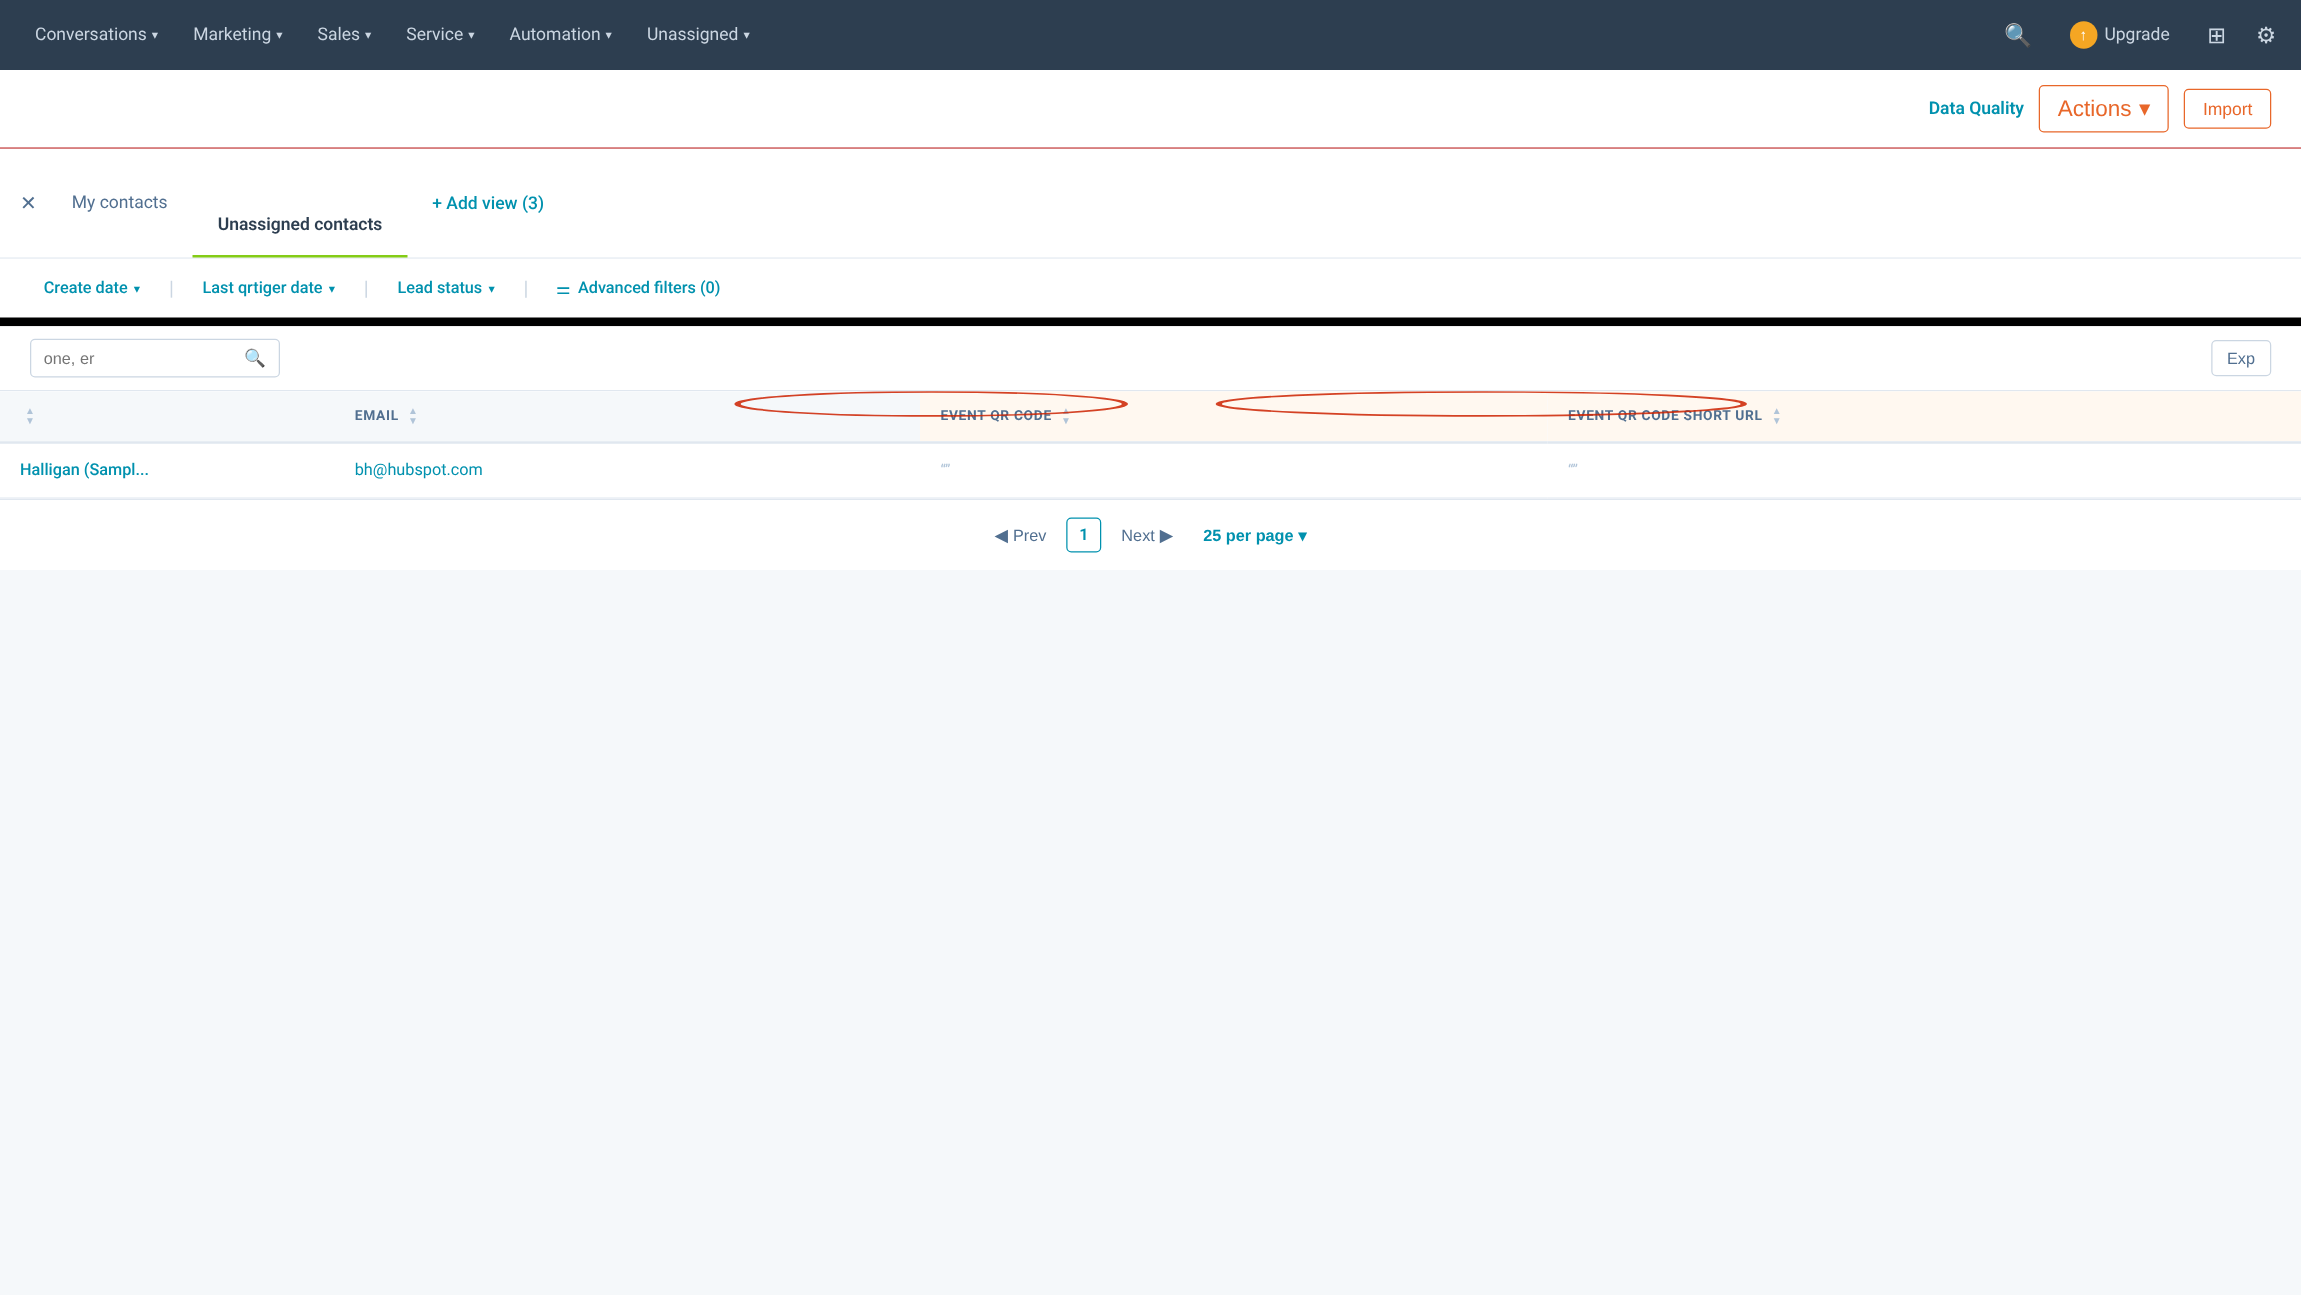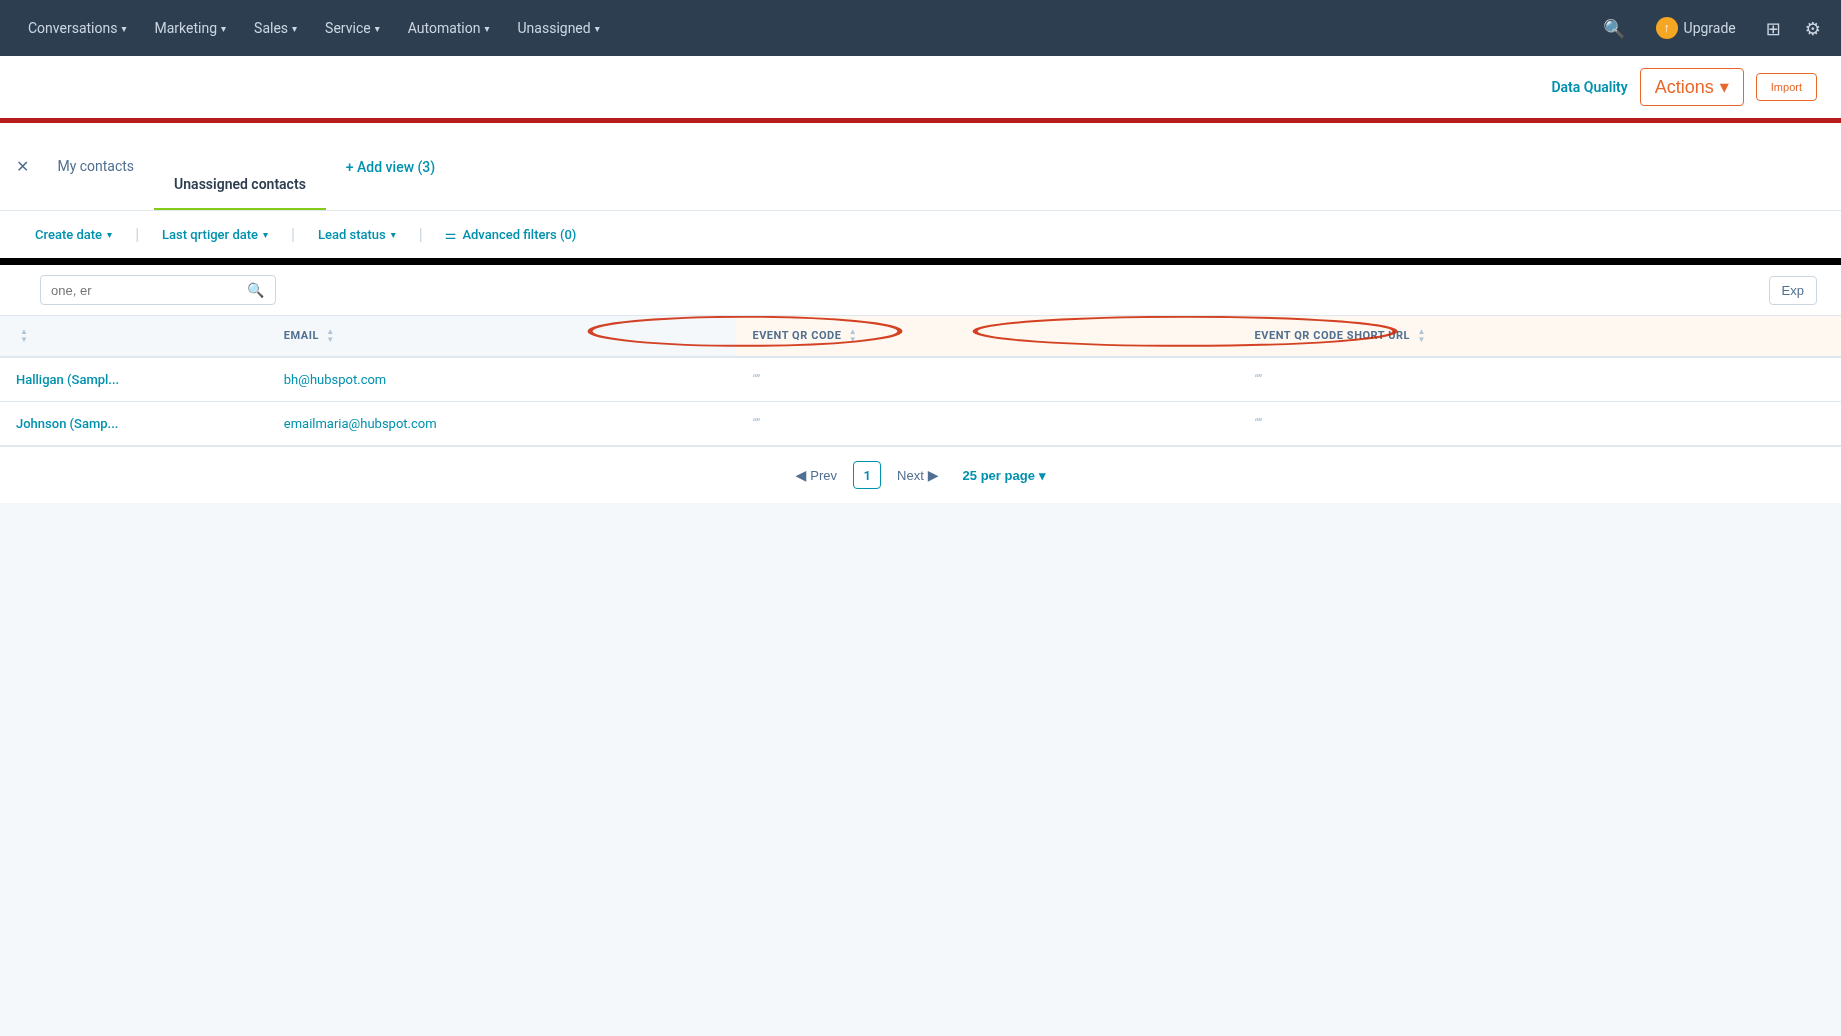--- a/index.html
+++ b/index.html
@@ -54,21 +54,21 @@
       align-items: center;
       justify-content: center;
       color: white;
       font-size: 12px;
       font-weight: bold;
     }
 
     
     .toolbar {
       background: white;
-      border-bottom: 5px solid #b91c1c;
+      border-bottom: 1px solid #b91c1c;
       padding: 12px 24px;
       display: flex;
       justify-content: flex-end;
       align-items: center;
       gap: 12px;
     }
     .data-quality-link {
       color: #0091ae;
       font-size: 14px;
       font-weight: 600;
@@ -87,21 +87,21 @@
       align-items: center;
       gap: 6px;
       font-weight: 500;
     }
     .import-btn {
       border: 1.5px solid #e8672a;
       color: #e8672a;
       background: white;
       border-radius: 4px;
       padding: 7px 14px;
-      font-size: 11px;
+      font-size: 14px;
       cursor: pointer;
       font-weight: 500;
     }
 
     
     .tabs-bar {
       background: white;
       border-bottom: 1px solid #e0e7ef;
       display: flex;
       align-items: center;
@@ -179,22 +179,21 @@
       border-bottom: 1px solid #e0e7ef;
     }
     .search-box {
       display: flex;
       align-items: center;
       border: 1px solid #cbd6e2;
       border-radius: 4px;
       padding: 6px 10px;
       gap: 6px;
       background: white;
-      width: 236px;
-      margin-left: 16px;
+      width: 200px;
     }
     .search-input {
       border: none;
       outline: none;
       font-size: 13px;
       color: #516f90;
       width: 100%;
       background: transparent;
     }
     .search-icon { color: #7c98b6; font-size: 14px; }
@@ -439,34 +438,20 @@
             <span class="email-link">bh@hubspot.com</span>
           </td>
           <td>
             <span class="empty-val">“”</span>
           </td>
           <td>
             <span class="empty-val">“”</span>
           </td>
         </tr>
 
-        <tr>
-          <td>
-            <span class="contact-link">Johnson (Samp...</span>
-          </td>
-          <td>
-            <span class="email-link">emailmaria@hubspot.com</span>
-          </td>
-          <td>
-            <span class="empty-val">“”</span>
-          </td>
-          <td>
-            <span class="empty-val">“”</span>
-          </td>
-        </tr>
       </tbody>
     </table>
   </div>
 
   <svg class="circles-svg" viewBox="0 0 1841 340" preserveAspectRatio="none" xmlns="http://www.w3.org/2000/svg">
 
     <ellipse cx="745" cy="40" rx="155" ry="38" fill="none" stroke="#cc2200" stroke-width="5" opacity="0.85"></ellipse>
 
     <ellipse cx="1185" cy="40" rx="210" ry="38" fill="none" stroke="#cc2200" stroke-width="5" opacity="0.85"></ellipse>
   </svg>

